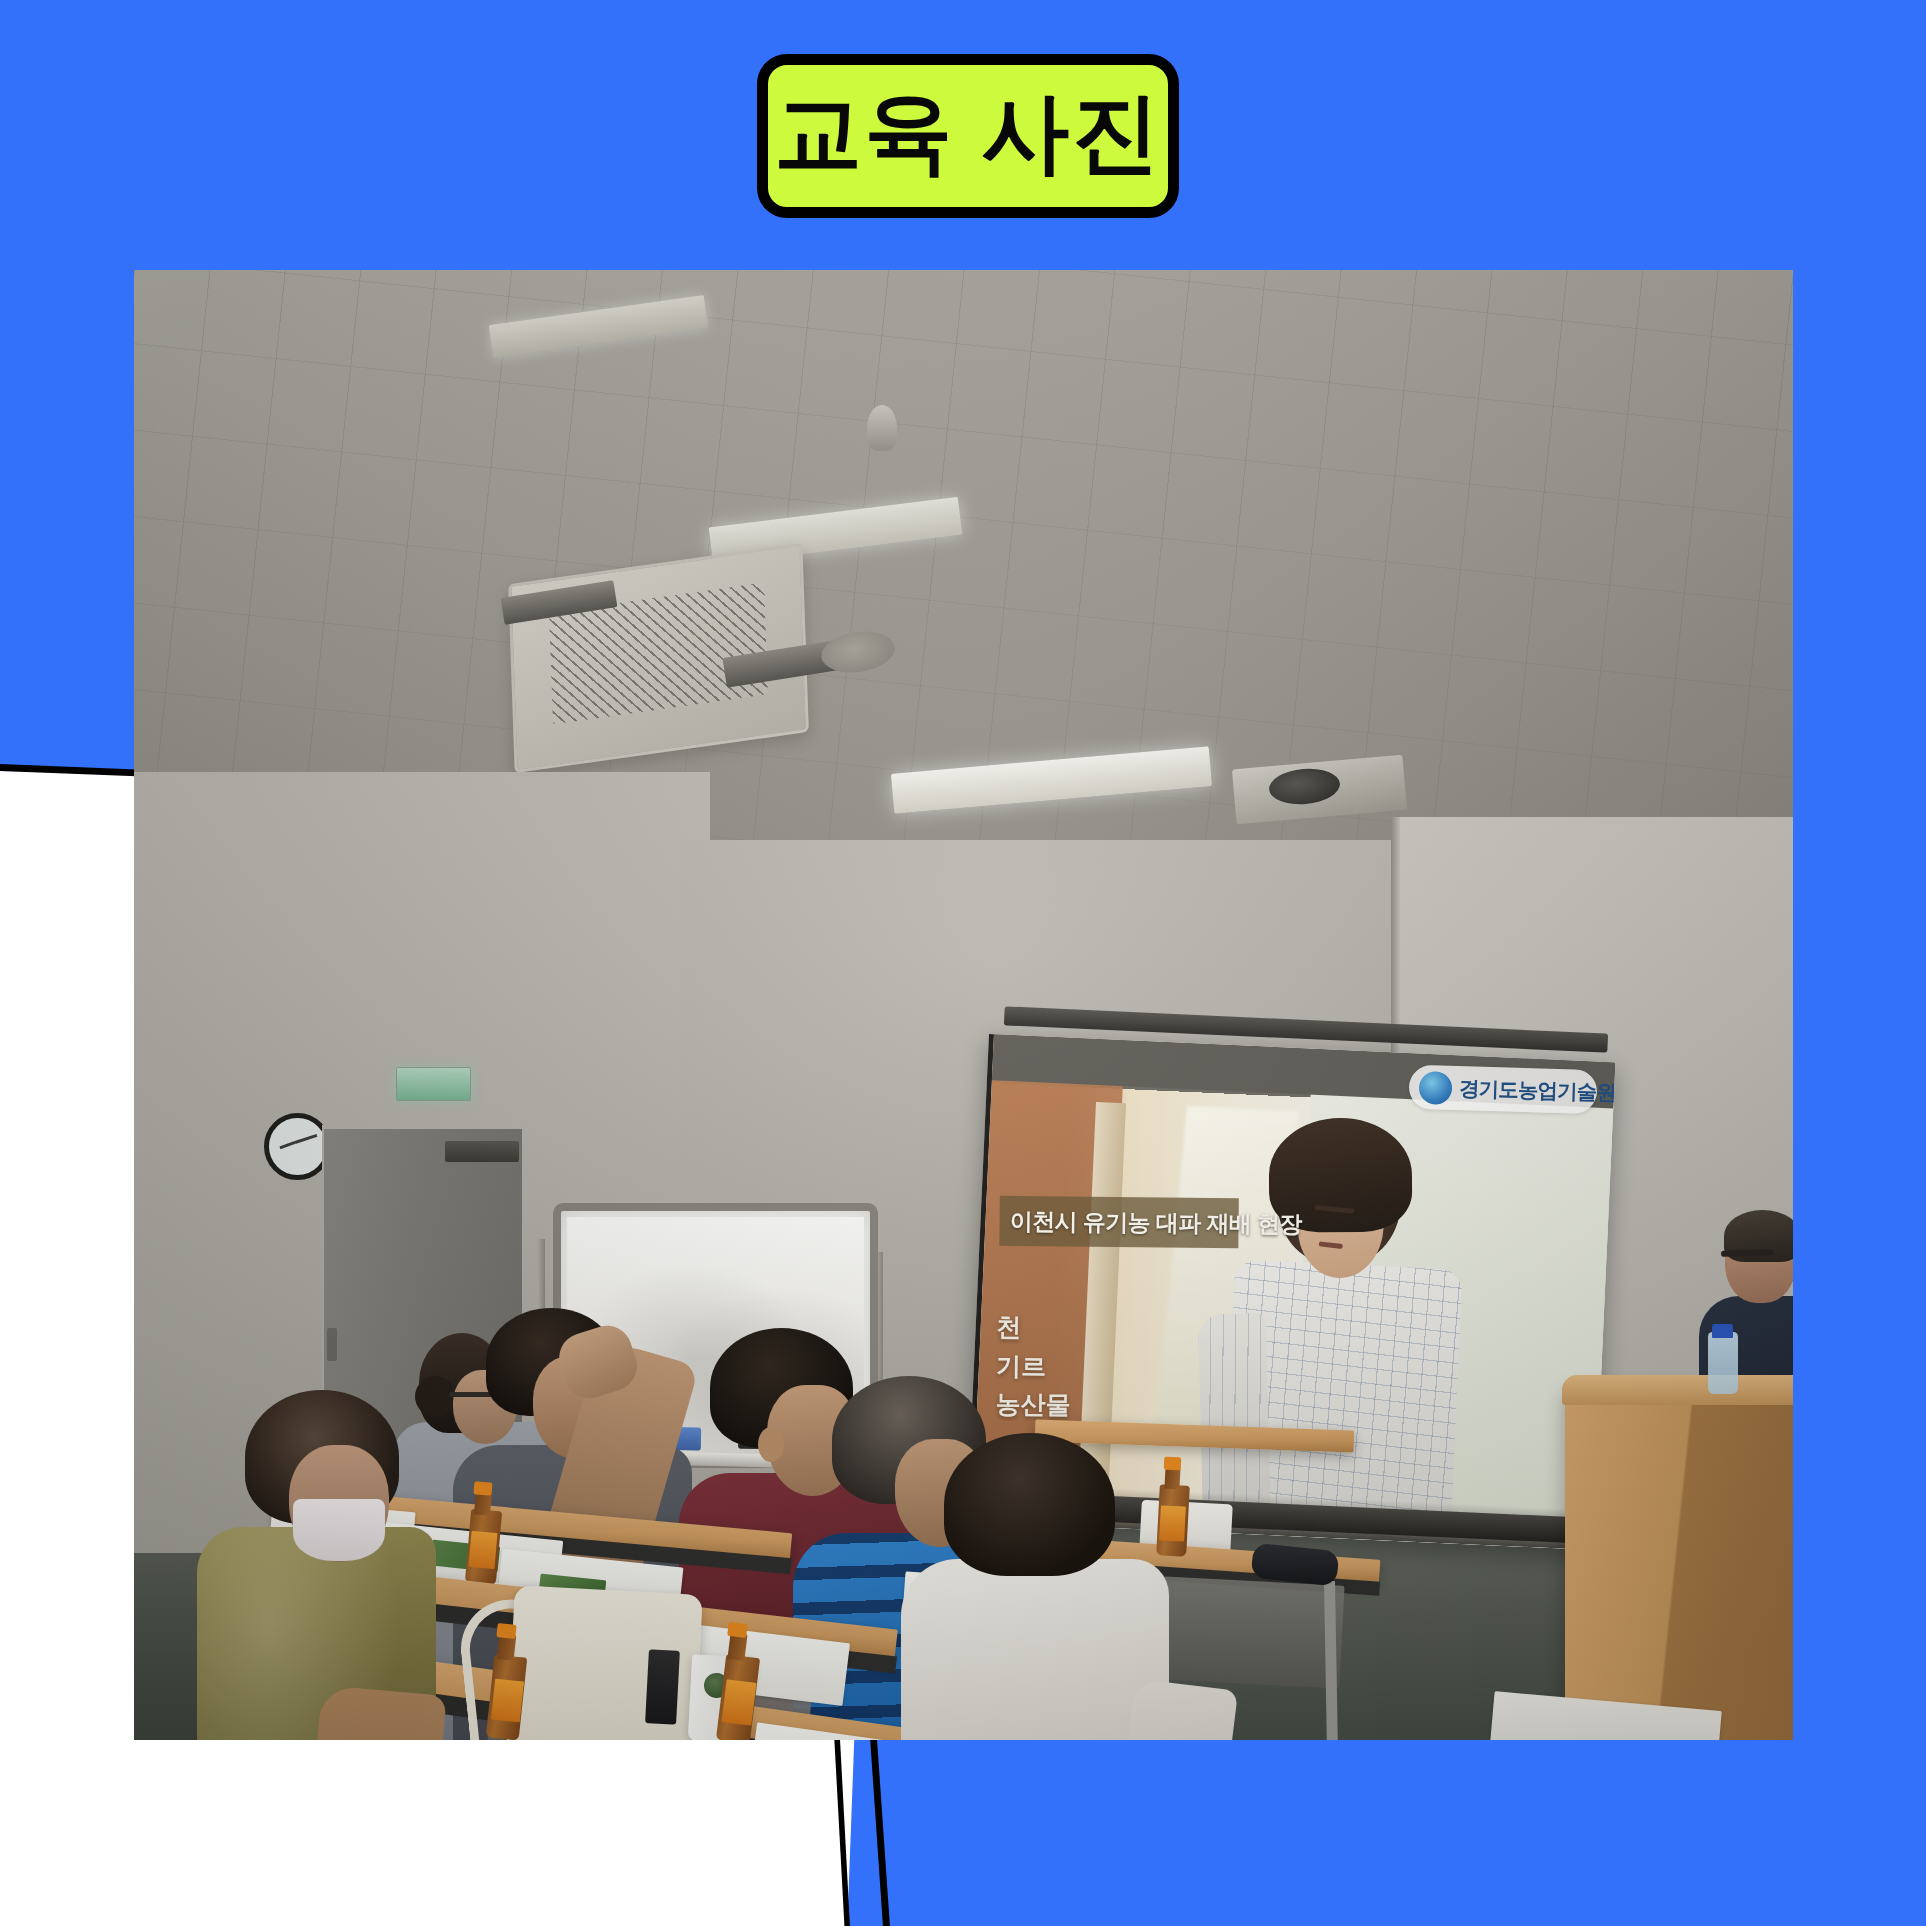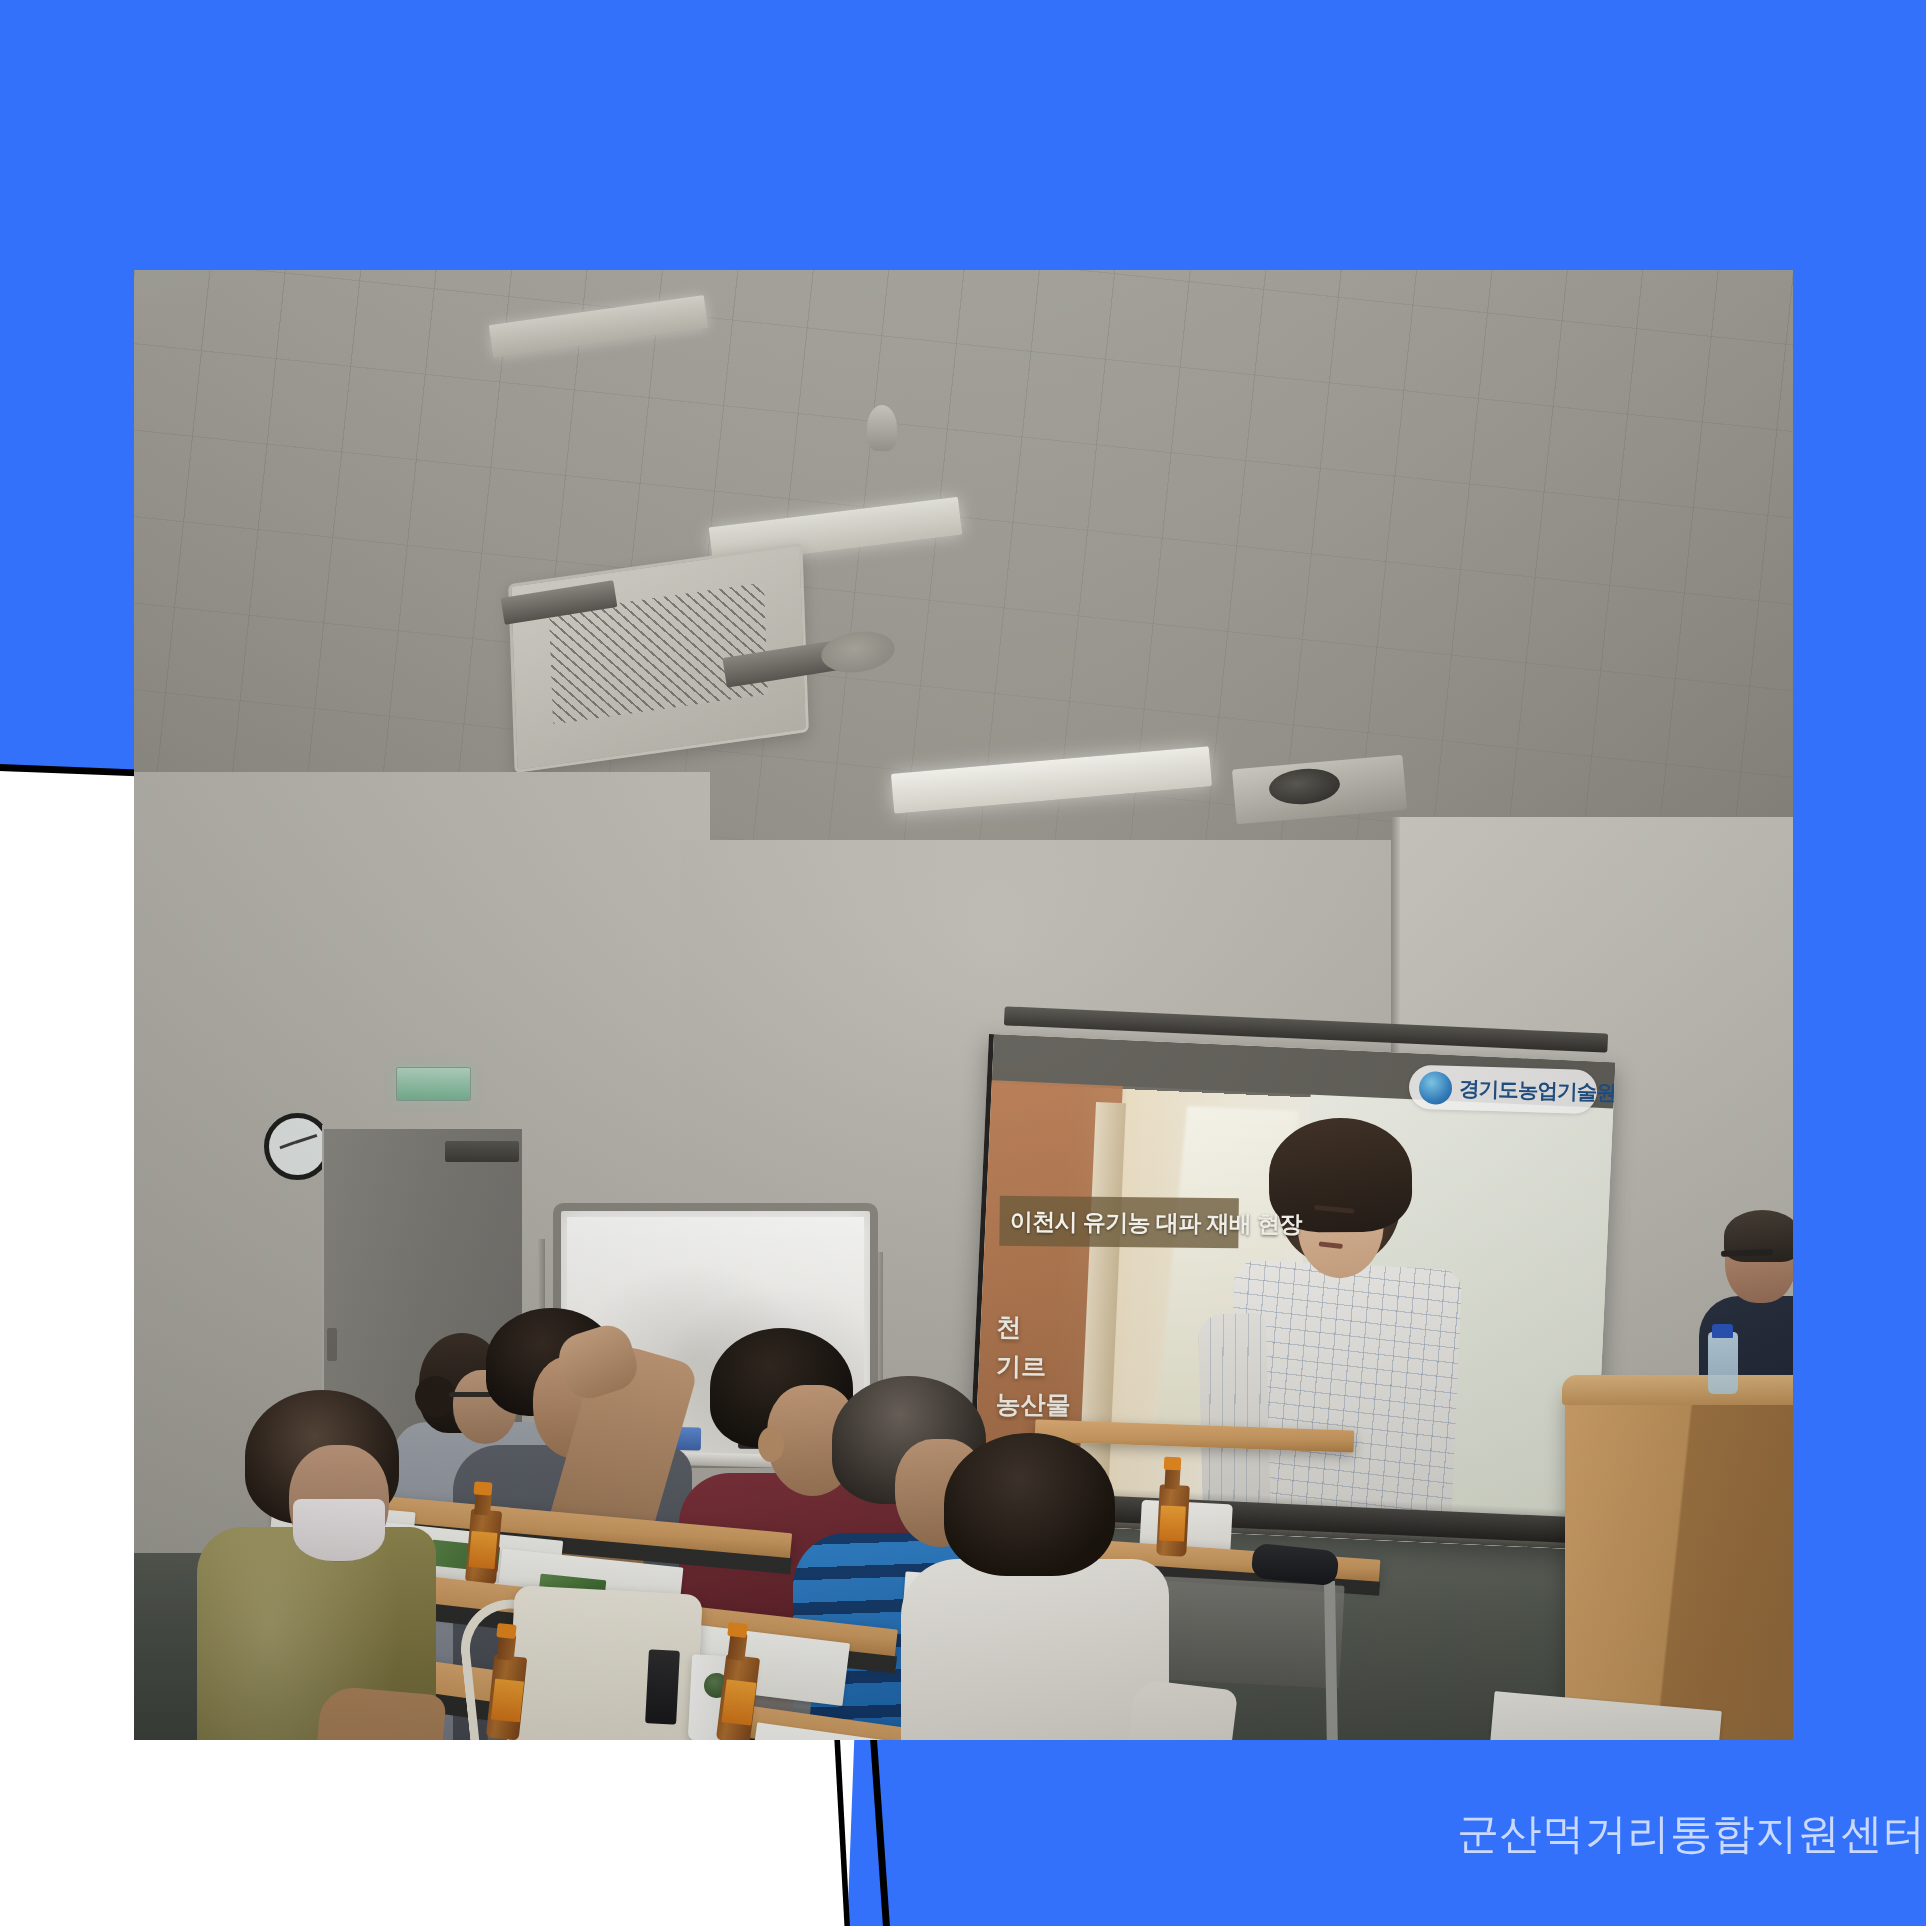--- a/index.html
+++ b/index.html
@@ -677,20 +677,23 @@
 </head>
 <body>
 
 <div id="canvas">
 
   <div class="white-wedge"></div>
   <div class="wedge-rule-top"></div>
   <div class="wedge-line-a"></div>
   <div class="wedge-line-b"></div>
 
+  <div class="title-badge">
+    <span class="label">교육 사진</span>
+  </div>
 
   <div class="photo">
 
     <div class="ph ceiling"></div>
     <div class="ph ceil-grid"></div>
     <div class="ph light-1"></div>
     <div class="ph light-2"></div>
     <div class="ph light-3"></div>
     <div class="ph ac-unit"></div>
     <div class="ph ac-grille"></div>
@@ -871,16 +874,15 @@
     <div class="ph w1-body"></div>
     <div class="ph w1-arm"></div>
 
     <div class="ph w1-hair"></div>
     <div class="ph w1-face"></div>
     <div class="ph w1-mask"></div>
 
     <div class="photo-grade"></div>
   </div>
 
-  <div class="footer-caption">군산먹거리통합지원센터</div>
 
 </div>
 
 
 </body></html>

